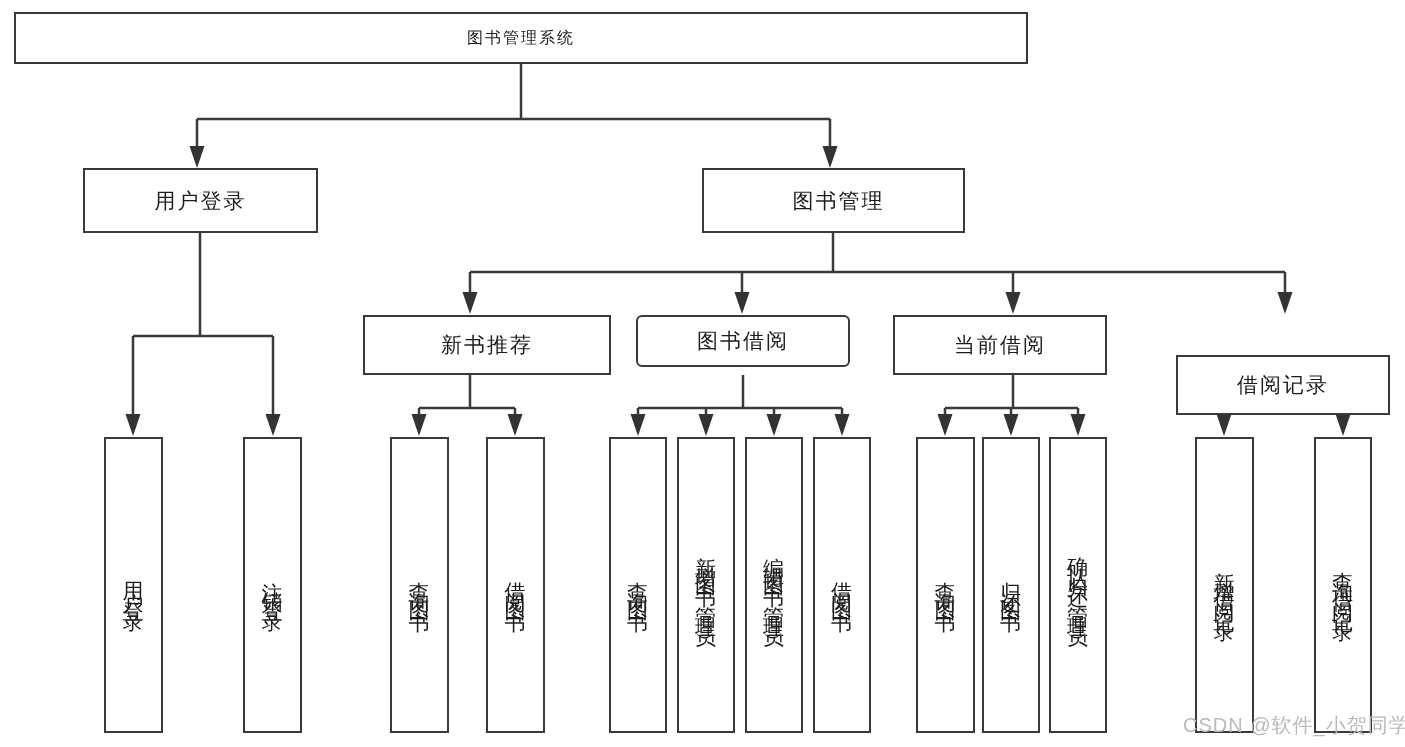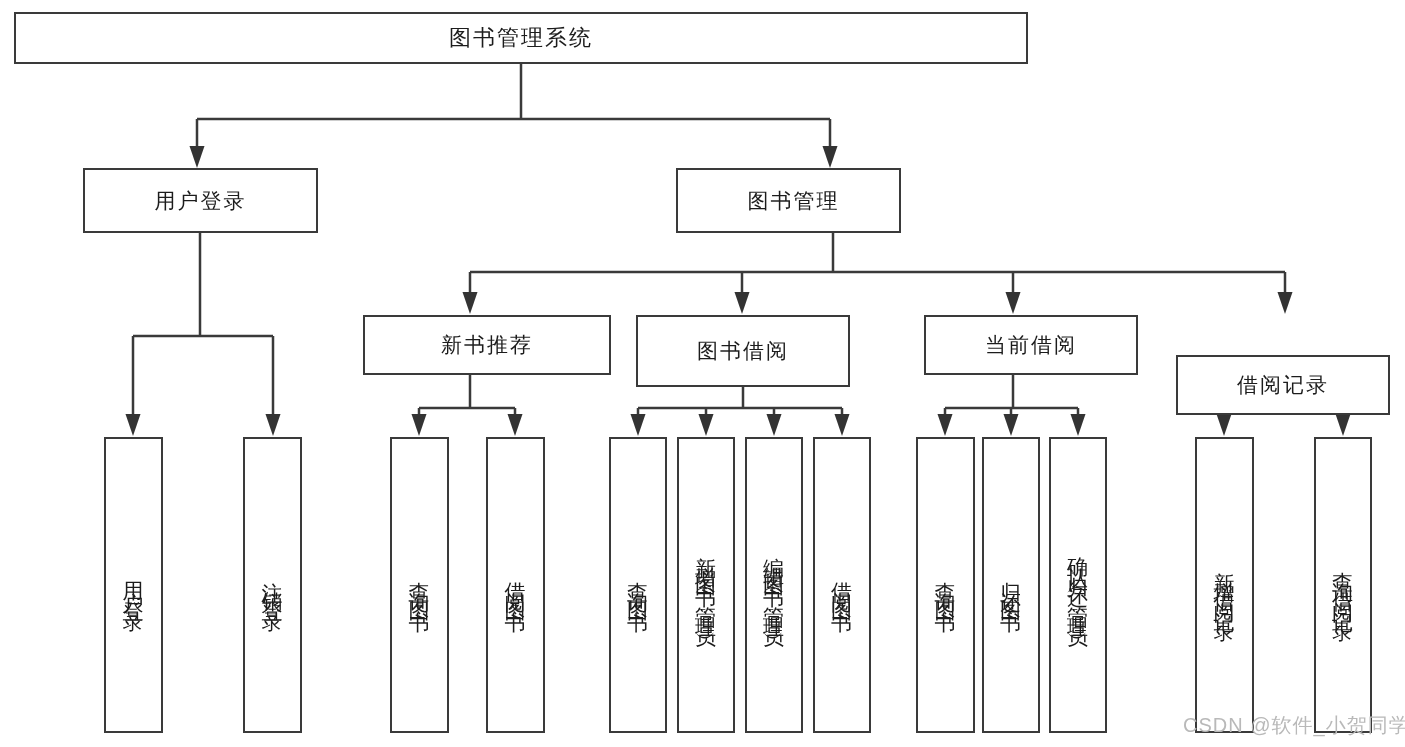--- a/index.html
+++ b/index.html
@@ -33,21 +33,21 @@
     display: flex;
     align-items: center;
     justify-content: center;
   }
   .h-label {
     font-size: 21px;
     letter-spacing: 2px;
     color: #1c1c1c;
     white-space: nowrap;
   }
-  .root-label { font-size: 22px; }
+  .root-label { font-size: 16px; }
   .v-label {
     writing-mode: vertical-rl;
     text-orientation: mixed;
     font-size: 21px;
     letter-spacing: 10px;
     color: #1c1c1c;
     line-height: 1;
   }
   #watermark {
     position: absolute;
@@ -100,31 +100,31 @@
     <polygon points="1335.5,414 1350.5,414 1343,436"></polygon>
   </svg>
 
   <div class="box" style="left:14px; top:12px; width:1014px; height:52px;">
     <span class="h-label root-label">图书管理系统</span>
   </div>
 
   <div class="box" style="left:83px; top:168px; width:235px; height:65px;">
     <span class="h-label">用户登录</span>
   </div>
-  <div class="box" style="left:676px; top:168px; width:225px; height:65px;padding-left:10px;">
+  <div class="box" style="left:702px; top:168px; width:263px; height:65px;padding-left:10px;">
     <span class="h-label">图书管理</span>
   </div>
 
   <div class="box" style="left:363px; top:315px; width:248px; height:60px;">
     <span class="h-label">新书推荐</span>
   </div>
-  <div class="box" style="left:636px; top:315px; width:214px; height:72px;">
+  <div class="box" style="left:636px; top:315px; width:214px; height:52px;border-radius:6px;">
     <span class="h-label">图书借阅</span>
   </div>
-  <div class="box" style="left:924px; top:315px; width:214px; height:60px;">
+  <div class="box" style="left:893px; top:315px; width:214px; height:60px;">
     <span class="h-label">当前借阅</span>
   </div>
   <div class="box" style="left:1176px; top:315px; width:214px; height:60px;margin-top:40px;">
     <span class="h-label">借阅记录</span>
   </div>
 
   <div class="box" style="left:104px; top:437px; width:59px; height:296px;">
     <span class="v-label">用户登录</span>
   </div>
   <div class="box" style="left:243px; top:437px; width:59px; height:296px;">

